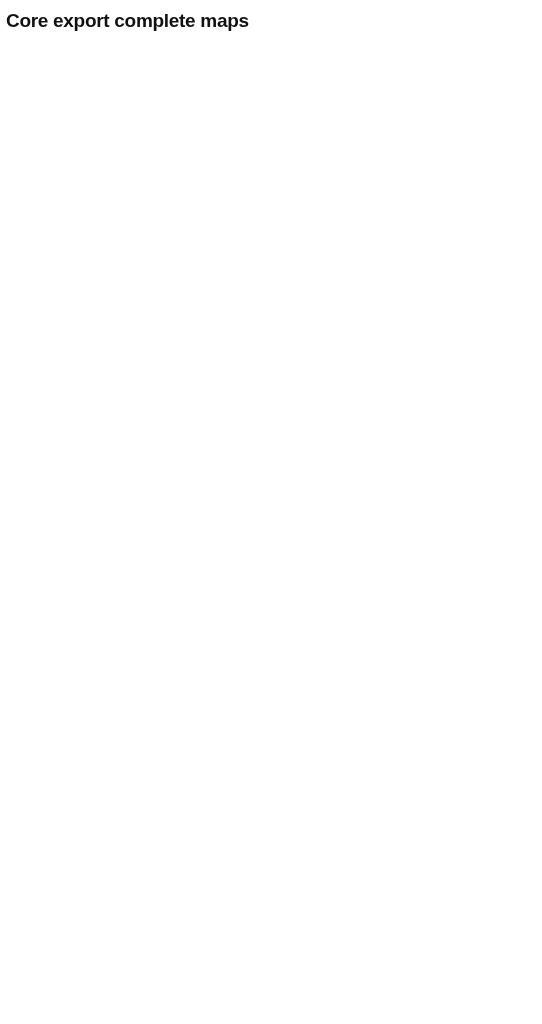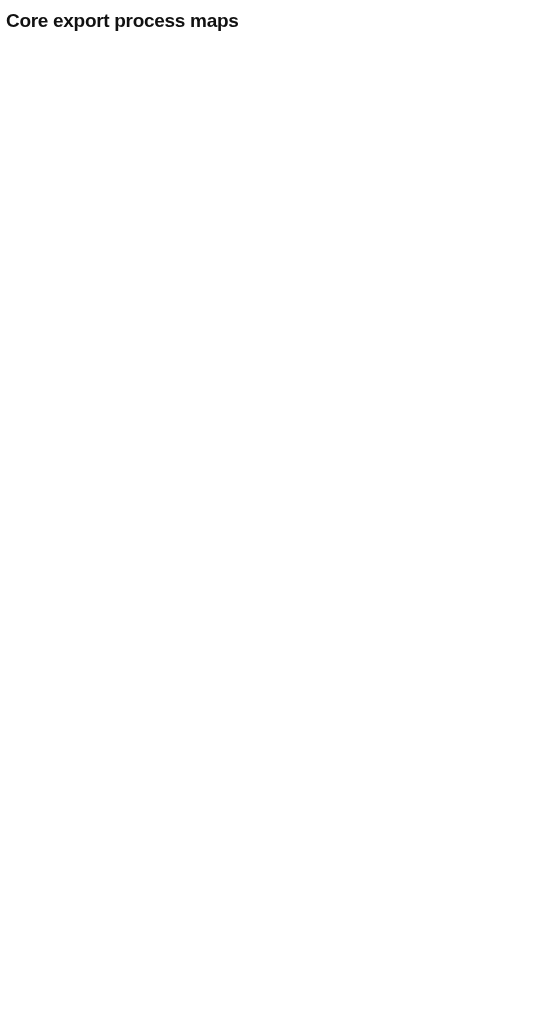--- a/index.html
+++ b/index.html
@@ -102,21 +102,21 @@
   .sw-exporter { width:34px; height:7px; background:#3a5a23; }
   .sw-authority{ width:34px; height:7px; background:#fff; border:1px solid #111; }
   .sw-haulier  { width:34px; height:7px; background:#77b83c; }
   .sw-carrier  { width:34px; height:7px; background:#4aa981; }
 </style>
 </head>
 <body>
 
 <div class="page">
 
-  <h1 class="page-title">Core export process maps</h1>
+  <h1 class="page-title">Core export complete maps</h1>
 
   <div class="map-heading" style="position:absolute; top:63px; left:6px; width:530px;">
     <b>4.1.8 Process Map:</b><span> Goods through border locations without systems </span><b>January 2021</b>
   </div>
 
   <div class="diagram" style="position:absolute; top:92px; left:0; width:542px; height:270px;">
     <div class="band" style="left:0px; top:0px; width:160px; height:262px; background:#ffffff;"></div>
     <div class="band" style="left:160px; top:0px; width:340px; height:262px;"></div>
 
     <div class="col-title" style="left:4px; top:4px;">Pre-Export Steps</div>

